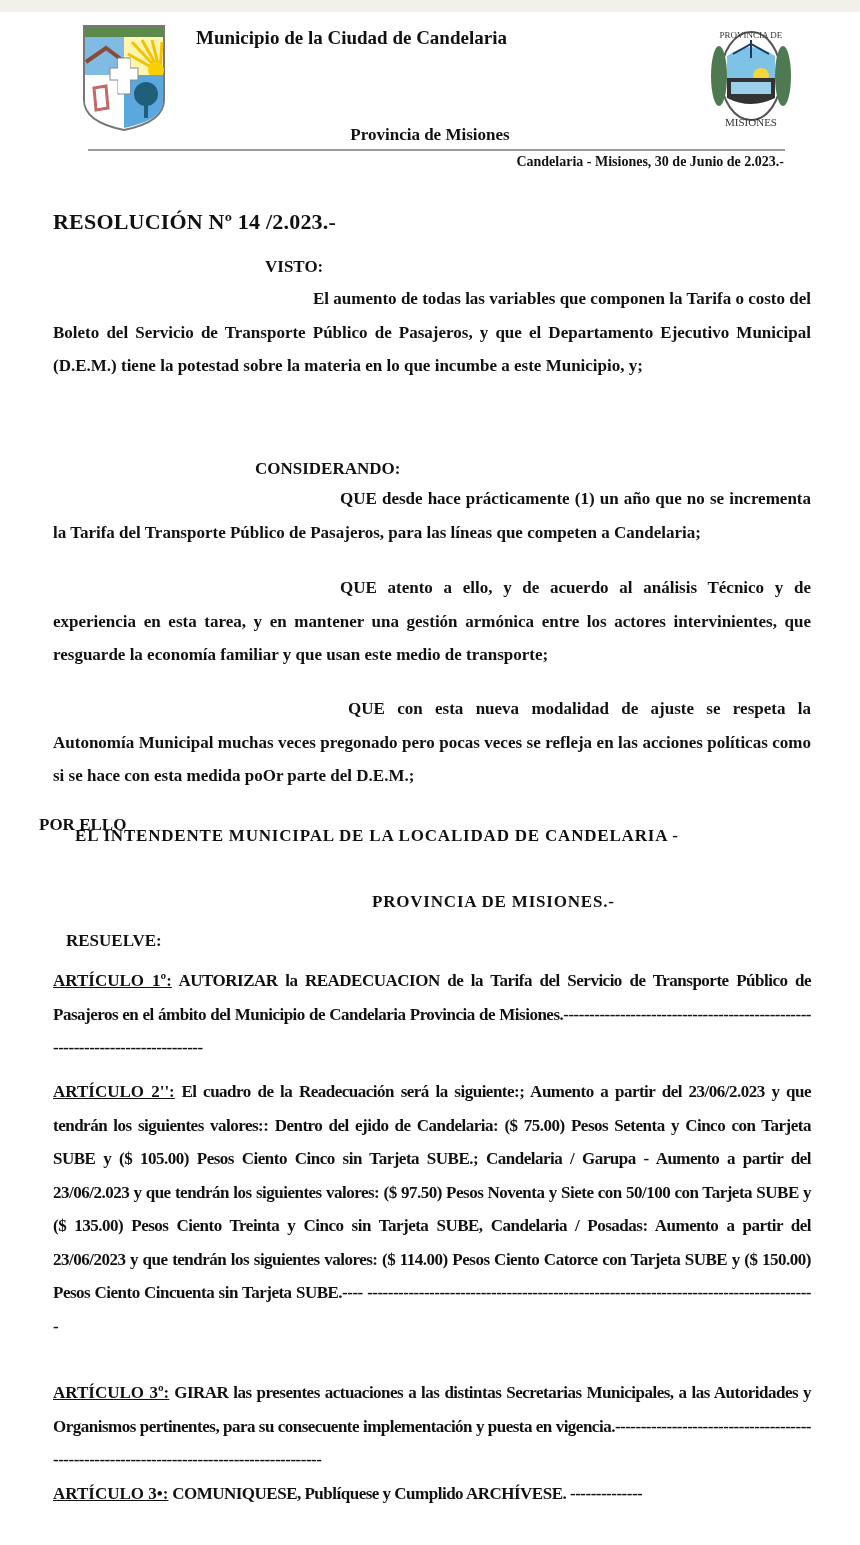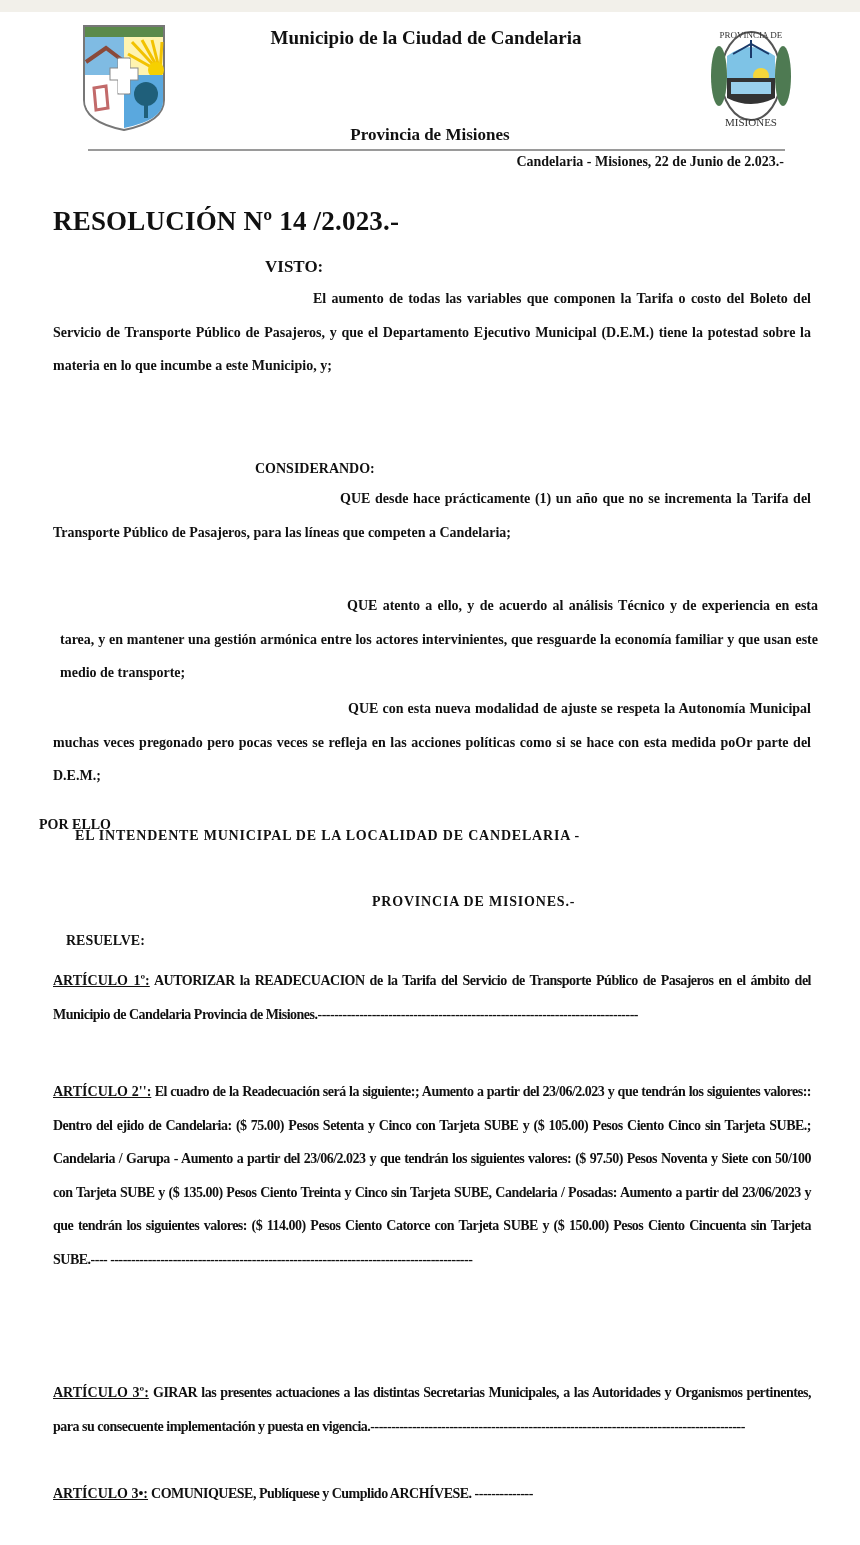--- a/index.html
+++ b/index.html
@@ -6,26 +6,26 @@
     body {
       width: 860px; height: 1545px; overflow: hidden;
       background: #ffffff;
       font-family: "Liberation Serif", "DejaVu Serif", serif;
       color: #111111;
       position: relative;
     }
     .topbar { position: absolute; left: 0; top: 0; width: 860px; height: 12px; background: #f2f0ea; }
     .crest-left { position: absolute; left: 80px; top: 22px; width: 88px; height: 110px; }
     .crest-right { position: absolute; left: 705px; top: 18px; width: 92px; height: 114px; }
-    .hdr-title { position: absolute; left: 176px; width: 500px; text-align: center; font-weight: bold; font-size: 19px; top: 27px; }
+    .hdr-title { position: absolute; left: 196px; width: 500px; text-align: left; font-weight: bold; font-size: 19px; top: 27px; }
     .hdr-sub { position: absolute; left: 180px; width: 500px; text-align: center; font-weight: bold; font-size: 17px; top: 85px; margin-top: 40px; }
     .hdr-rule { position: absolute; left: 88px; top: 149px; width: 697px; height: 2px; background: #9a9a9a; }
     .hdr-date { position: absolute; right: 76px; top: 154px; font-weight: bold; font-size: 14px; }
-    .txt { position: absolute; font-weight: bold; font-size: 14px; line-height: 33.5px; }
-    .title { left: 53px; top: 205px; font-size: 27px; letter-spacing: 0.2px; }
+    .txt { position: absolute; font-weight: bold; font-size: 17px; line-height: 33.5px; }
+    .title { left: 53px; top: 205px; font-size: 22px; letter-spacing: 0.2px; }
     .visto { left: 265px; top: 250px; font-size: 17px; }
     .para { left: 53px; width: 758px; text-align: justify; }
     .indent { text-indent: 260px; }
     .indent2 { text-indent: 287px; }
     .indent3 { text-indent: 295px; }
     .consid { left: 215px; top: 452px; margin-left: 40px; }
     .porello { left: 39px; top: 808px; }
     .intend { left: 75px; top: 819px; letter-spacing: 0.8px; }
     .prov { left: 372px; top: 885px; letter-spacing: 0.8px; }
     .resuelve { left: 66px; top: 924px; }
@@ -71,29 +71,29 @@
   <circle cx="56" cy="58" r="8" fill="#f5d63a"></circle>
   <path d="M22 60 H70 L70 80 Q46 92 22 80 Z" fill="#333"></path>
   <path d="M26 64 H66 V76 H26 Z" fill="#9ad0ec"></path>
   <text x="46" y="20" text-anchor="middle" font-size="9" fill="#333" font-family="Liberation Serif, serif">PROVINCIA DE</text>
   <text x="46" y="108" text-anchor="middle" font-size="11" fill="#333" font-family="Liberation Serif, serif">MISIONES</text>
 </svg>
 
 <div class="hdr-title">Municipio de la Ciudad de Candelaria</div>
 <div class="hdr-sub">Provincia de Misiones</div>
 <div class="hdr-rule"></div>
-<div class="hdr-date">Candelaria - Misiones, 22 de Junio de 2.023.-</div>
+<div class="hdr-date">Candelaria - Misiones, 30 de Junio de 2.023.-</div>
 
 <div class="txt title">RESOLUCIÓN Nº 14 /2.023.-</div>
 <div class="txt visto">VISTO:</div>
 <div class="txt para indent" style="top:282px;">El aumento de todas las variables que componen la Tarifa o costo del Boleto del Servicio de Transporte Público de Pasajeros, y que el Departamento Ejecutivo Municipal (D.E.M.) tiene la potestad sobre la materia en lo que incumbe a este Municipio, y;</div>
 
 <div class="txt consid">CONSIDERANDO:</div>
 <div class="txt para indent2" style="top:482px;">QUE desde hace prácticamente (1) un año que no se incrementa la Tarifa del Transporte Público de Pasajeros, para las líneas que competen a Candelaria;</div>
-<div class="txt para indent2" style="top:589px;margin-left:7px;">QUE atento a ello, y de acuerdo al análisis Técnico y de experiencia en esta tarea, y en mantener una gestión armónica entre los actores intervinientes, que resguarde la economía familiar y que usan este medio de transporte;</div>
+<div class="txt para indent2" style="top:571px;">QUE atento a ello, y de acuerdo al análisis Técnico y de experiencia en esta tarea, y en mantener una gestión armónica entre los actores intervinientes, que resguarde la economía familiar y que usan este medio de transporte;</div>
 <div class="txt para indent3" style="top:692px;">QUE con esta nueva modalidad de ajuste se respeta la Autonomía Municipal muchas veces pregonado pero pocas veces se refleja en las acciones políticas como si se hace con esta medida poOr parte del D.E.M.;</div>
 
 <div class="txt porello">POR ELLO</div>
 <div class="txt intend">EL INTENDENTE MUNICIPAL DE LA LOCALIDAD DE CANDELARIA -</div>
 <div class="txt prov">PROVINCIA DE MISIONES.-</div>
 <div class="txt resuelve">RESUELVE:</div>
 
 <div class="txt para" style="top:964px;">
   <span class="art-label">ARTÍCULO 1º:</span><span class="dashes"> AUTORIZAR la READECUACION de la Tarifa del Servicio de Transporte Público de Pasajeros en el ámbito del Municipio de Candelaria Provincia de Misiones.-----------------------------------------------------------------------------</span>
 </div>

